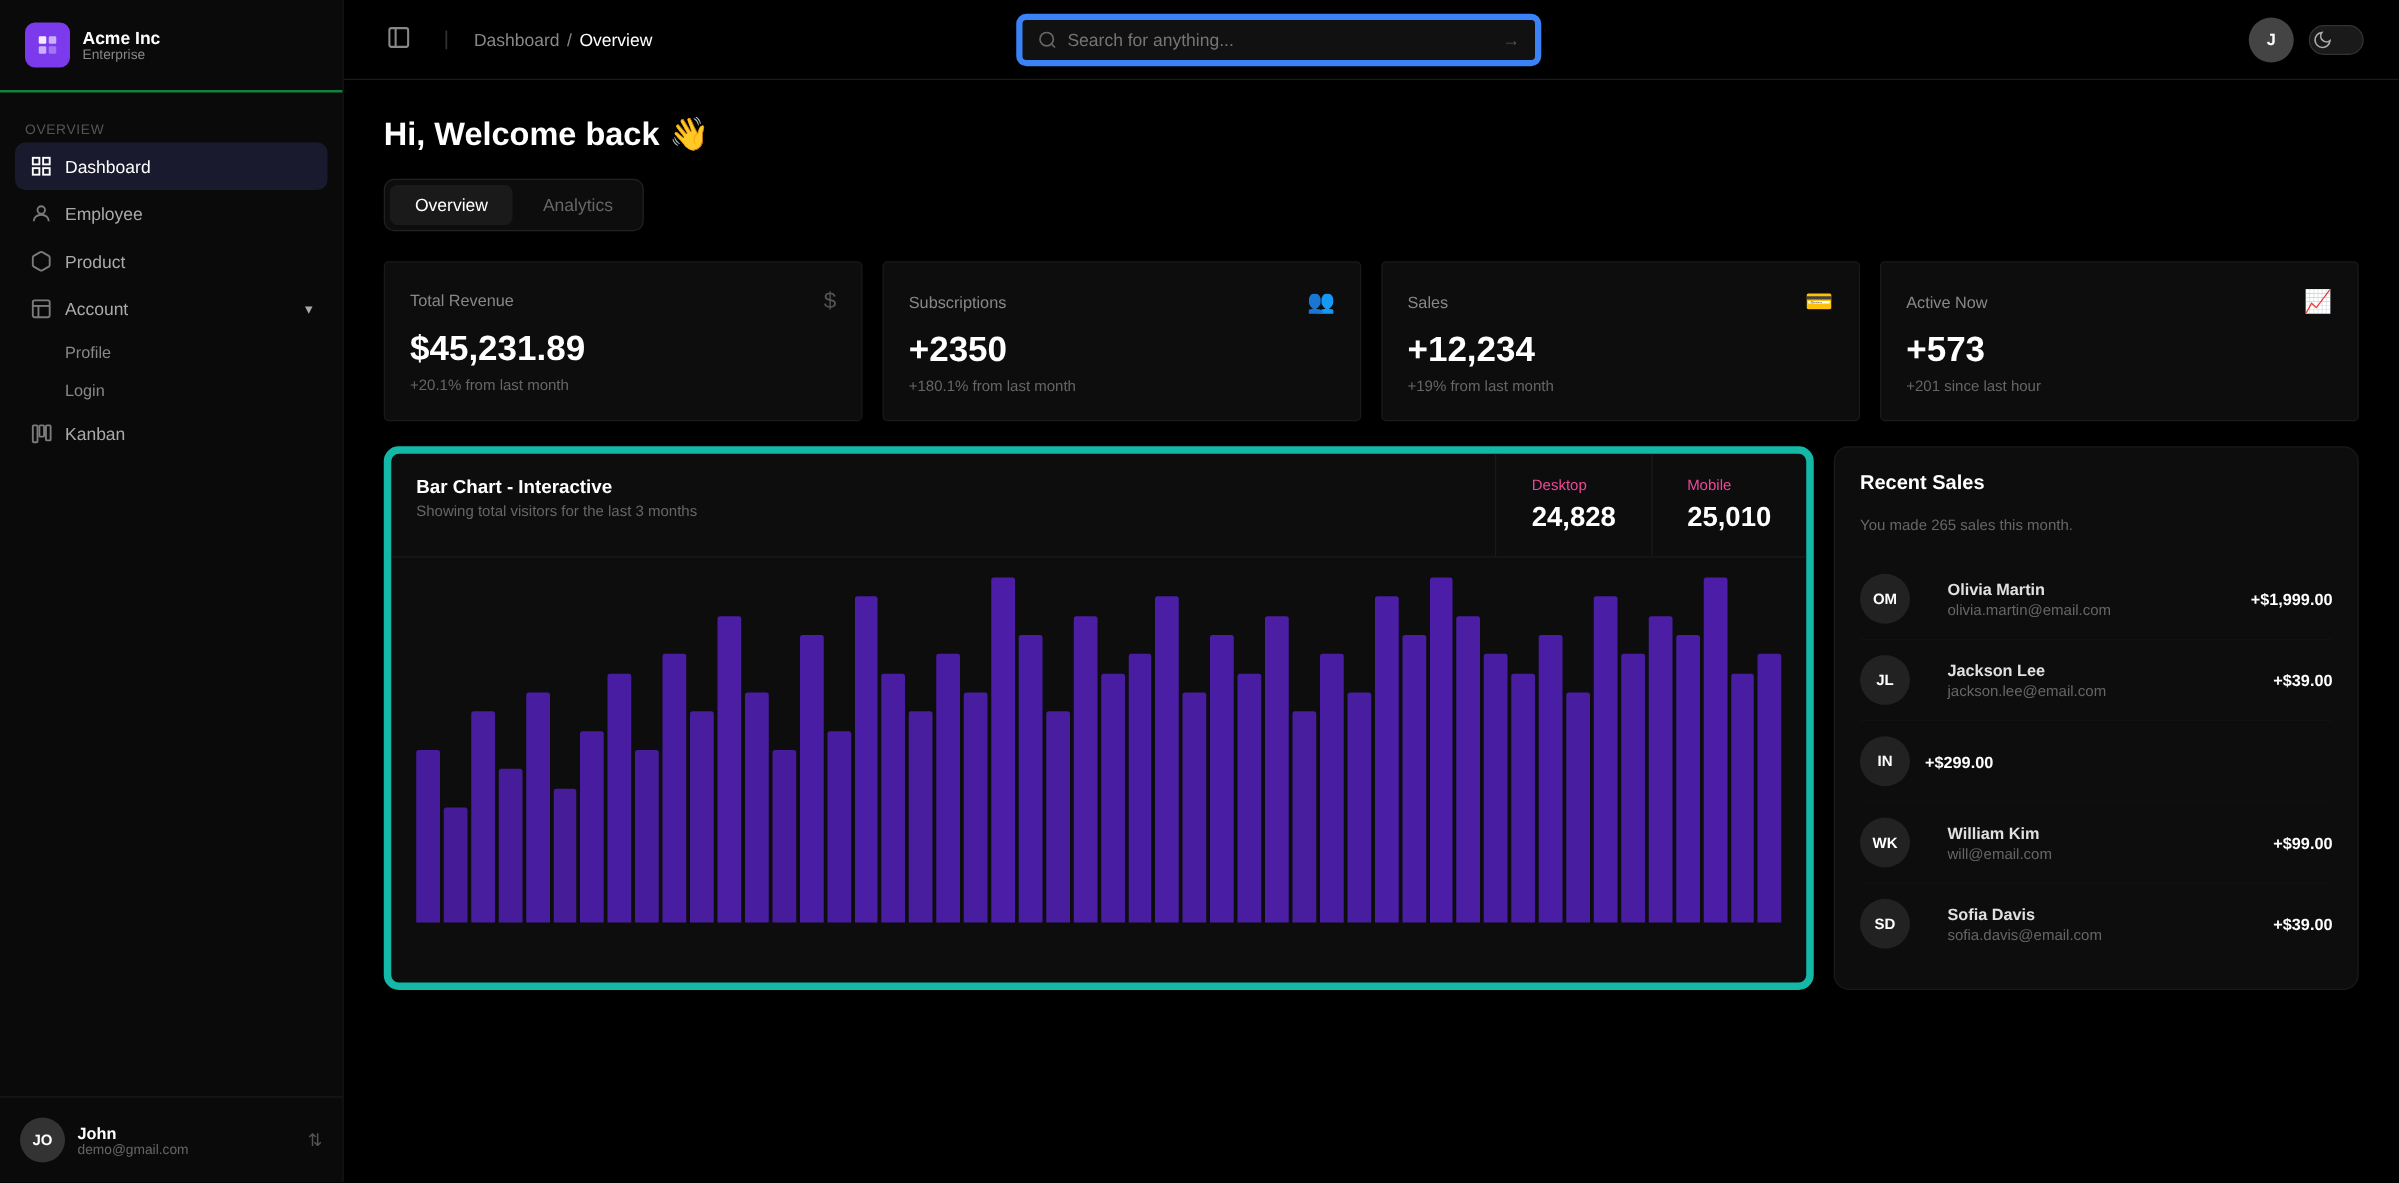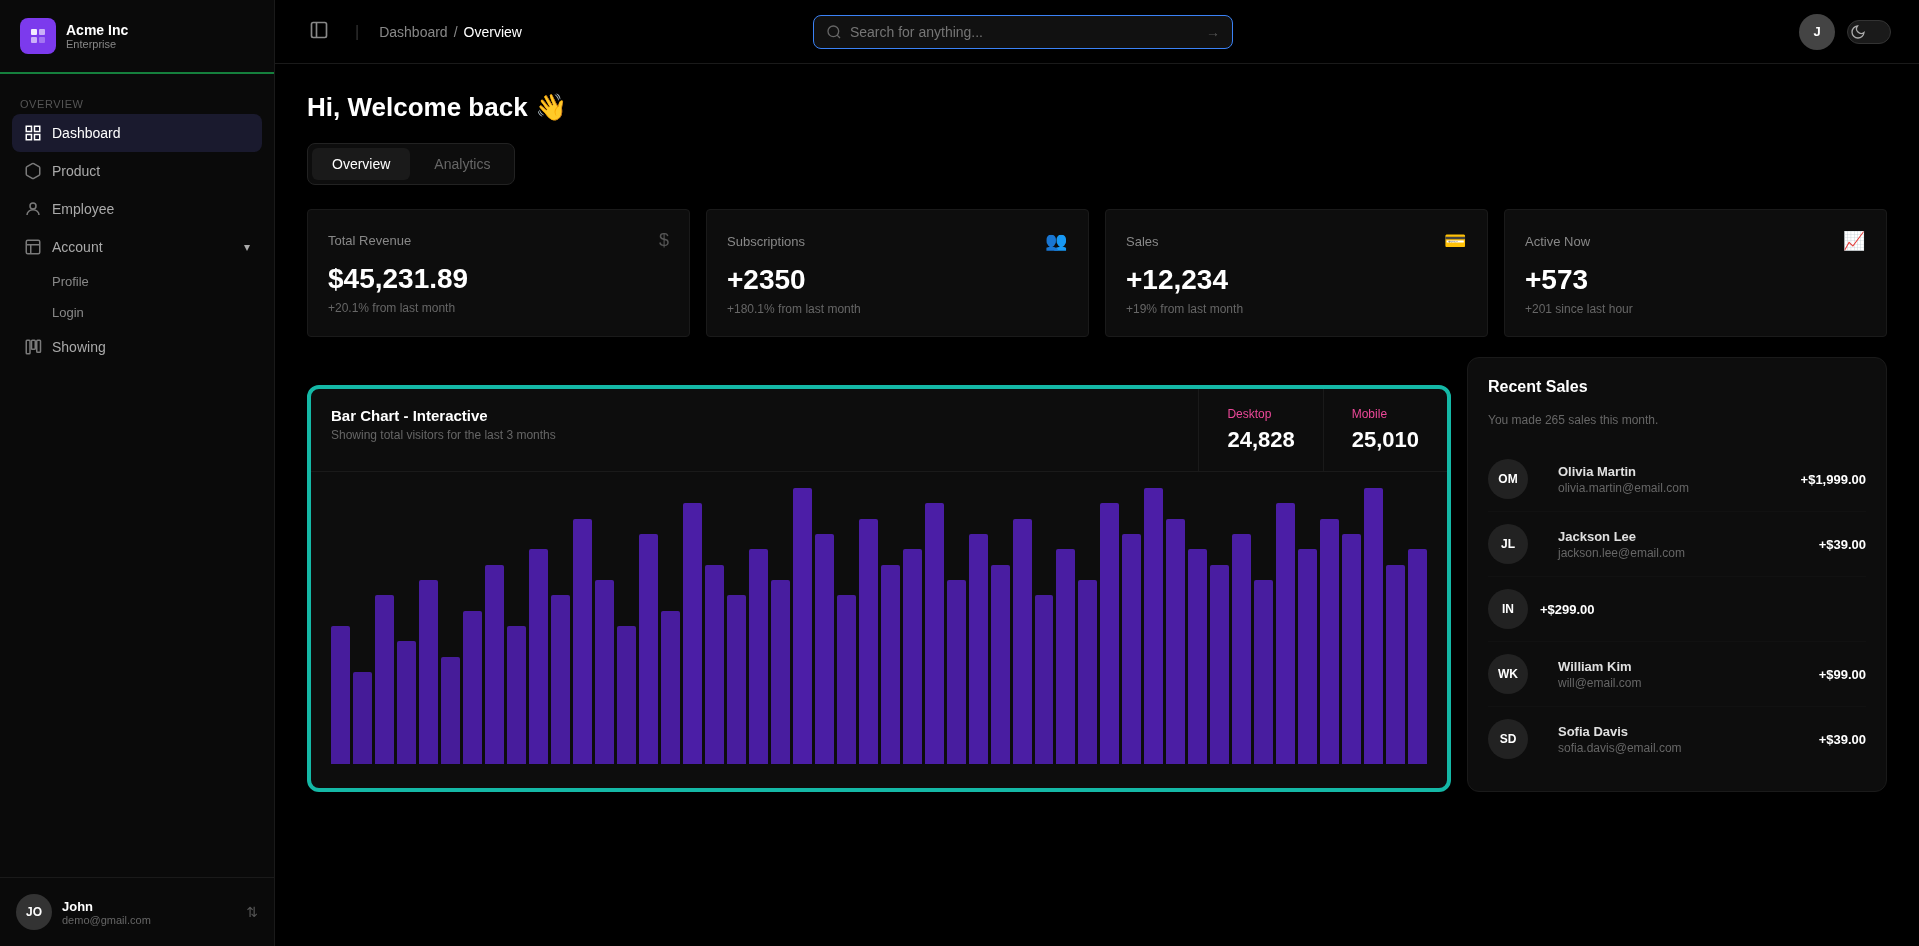--- a/index.html
+++ b/index.html
@@ -131,21 +131,21 @@
     .topbar-sep { color: #333; margin: 0 4px; }
     .breadcrumb { display: flex; align-items: center; gap: 6px; font-size: 14px; color: #888; }
     .breadcrumb-active { color: #fff; font-weight: 500; }
     .search-bar {
       flex: 1;
       max-width: 420px;
       margin: 0 auto;
       display: flex;
       align-items: center;
       background: #111;
-      border: 1px solid #3b82f6;
+      border: 5px solid #3b82f6;
       border-radius: 8px;
       padding: 8px 12px;
       gap: 8px;
     }
     .search-input {
       background: none;
       border: none;
       color: #aaa;
       font-size: 14px;
       flex: 1;
@@ -270,24 +270,23 @@
     .stat-change { font-size: 12px; color: #666; }
 
     
     .bottom-section {
       display: grid;
       grid-template-columns: 1fr 420px;
       gap: 16px;
     }
     .chart-card {
       background: #0d0d0d;
-      border: 4px solid #14b8a6;
+      border: 6px solid #14b8a6;
       border-radius: 12px;
       overflow: hidden;
-      margin-top: 28px;
     }
     .chart-header {
       display: flex;
       align-items: stretch;
       border-bottom: 1px solid #1a1a1a;
     }
     .chart-title-section {
       flex: 1;
       padding: 18px 20px;
     }
@@ -383,31 +382,31 @@
         <rect x="3" y="3" width="7" height="7"></rect>
           <rect x="14" y="3" width="7" height="7"></rect>
         <rect x="3" y="14" width="7" height="7"></rect>
           <rect x="14" y="14" width="7" height="7"></rect>
       </svg>
       <span>Dashboard</span>
     </div>
 
     <div class="nav-item">
       <svg class="nav-icon" viewBox="0 0 24 24" fill="none" stroke="currentColor" stroke-width="2">
-        <path d="M21 16V8a2 2 0 0 0-1-1.73l-7-4a2 2 0 0 0-2 0l-7 4A2 2 0 0 0 3 8v8a2 2 0 0 0 1 1.73l7 4a2 2 0 0 0 2 0l7-4A2 2 0 0 0 21 16z"></path>
-      </svg>
-      <span>Product</span>
+        <circle cx="12" cy="8" r="4"></circle>
+          <path d="M4 20c0-4 3.6-7 8-7s8 3 8 7"></path>
+      </svg>
+      <span>Employee</span>
     </div>
 
     <div class="nav-item">
       <svg class="nav-icon" viewBox="0 0 24 24" fill="none" stroke="currentColor" stroke-width="2">
-        <circle cx="12" cy="8" r="4"></circle>
-          <path d="M4 20c0-4 3.6-7 8-7s8 3 8 7"></path>
-      </svg>
-      <span>Employee</span>
+        <path d="M21 16V8a2 2 0 0 0-1-1.73l-7-4a2 2 0 0 0-2 0l-7 4A2 2 0 0 0 3 8v8a2 2 0 0 0 1 1.73l7 4a2 2 0 0 0 2 0l7-4A2 2 0 0 0 21 16z"></path>
+      </svg>
+      <span>Product</span>
     </div>
 
     <div class="nav-item">
       <svg class="nav-icon" viewBox="0 0 24 24" fill="none" stroke="currentColor" stroke-width="2">
         <rect x="3" y="3" width="18" height="18" rx="2"></rect>
           <line x1="3" y1="9" x2="21" y2="9"></line>
         <line x1="9" y1="21" x2="9" y2="9"></line>
       </svg>
       <span>Account</span>
       <span class="nav-chevron">▾</span>
@@ -417,21 +416,21 @@
       <span class="nav-sub-item">Profile</span>
       <span class="nav-sub-item">Login</span>
     </div>
 
     <div class="nav-item">
       <svg class="nav-icon" viewBox="0 0 24 24" fill="none" stroke="currentColor" stroke-width="2">
         <rect x="3" y="3" width="5" height="18" rx="1"></rect>
           <rect x="10" y="3" width="5" height="12" rx="1"></rect>
         <rect x="17" y="3" width="5" height="16" rx="1"></rect>
       </svg>
-      <span>Showing</span>
+      <span>Kanban</span>
     </div>
   </nav>
 
   <div class="sidebar-footer">
     <div class="avatar-small">JO</div>
     <div class="footer-user">
       <div class="footer-name">John</div>
       <div class="footer-email">demo@gmail.com</div>
     </div>
     <span class="footer-chevron">⇅</span>

